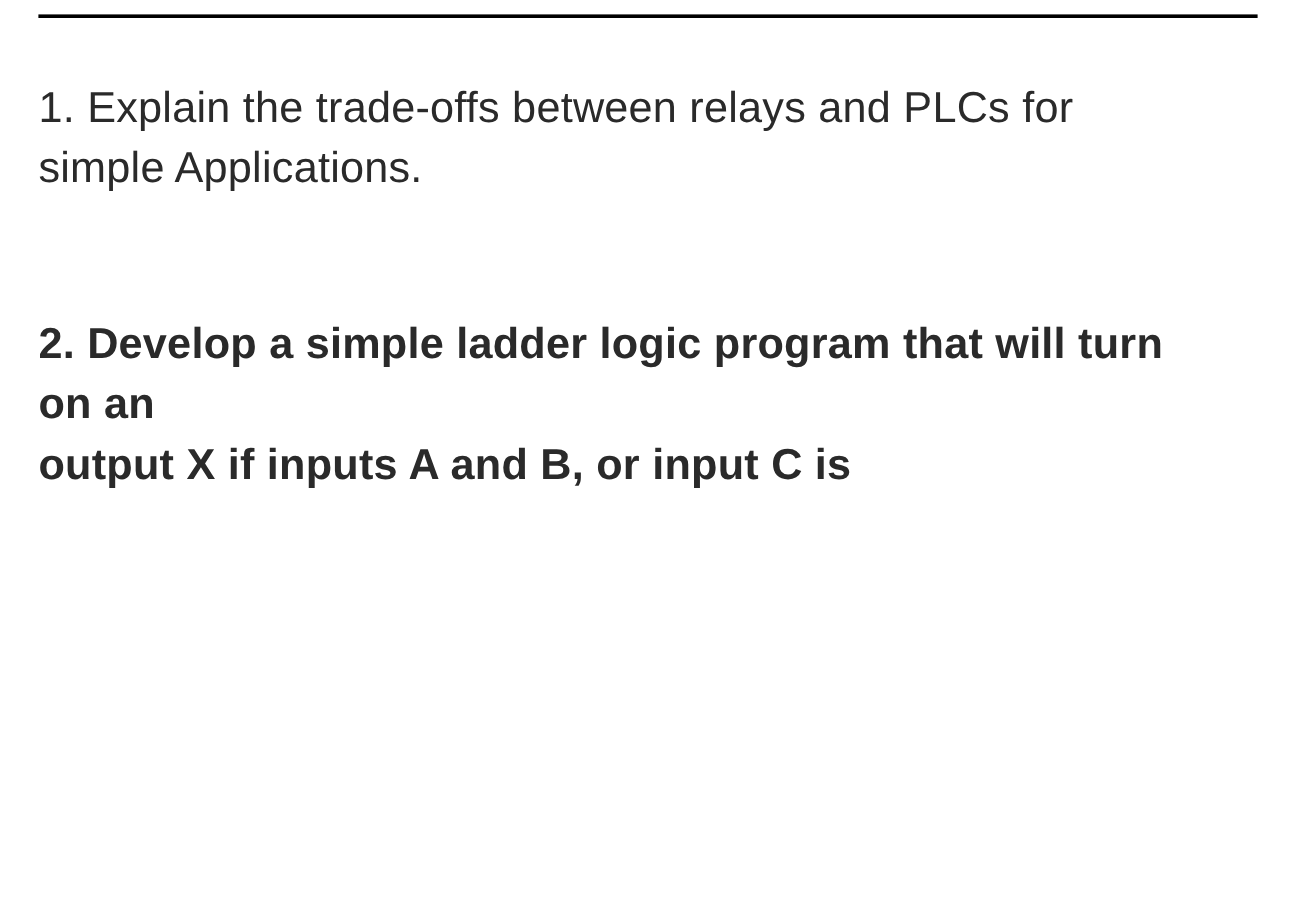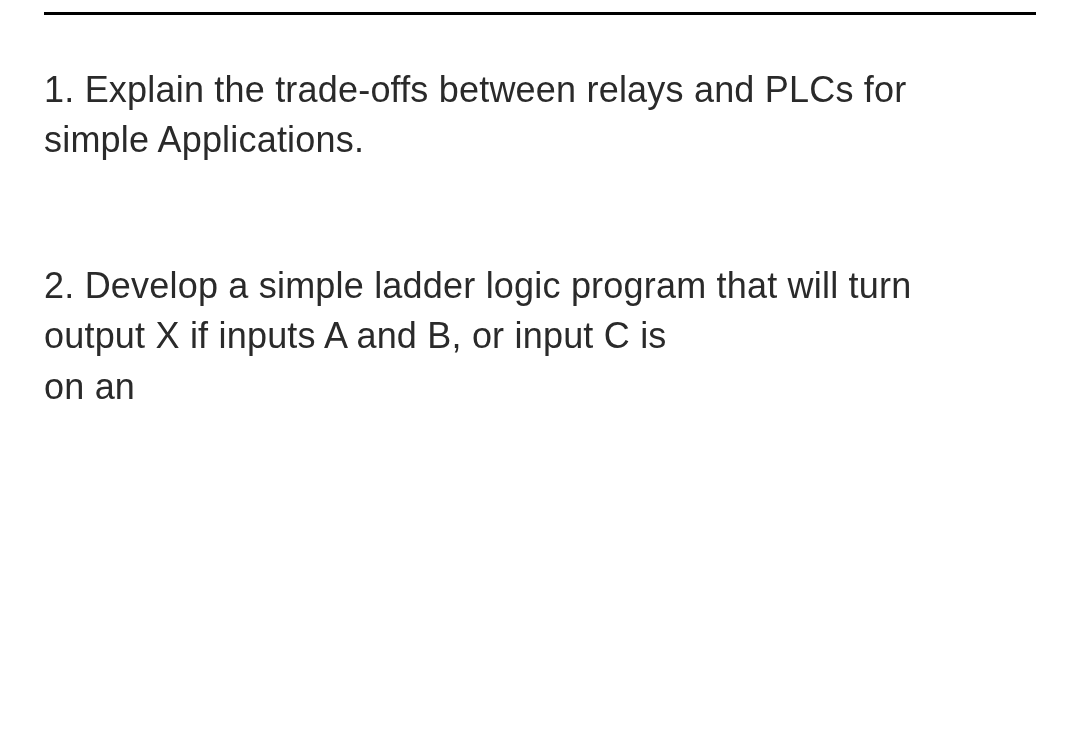--- a/index.html
+++ b/index.html
@@ -9,50 +9,51 @@
     }
     body {
       width: 1080px;
       height: 754px;
       background: #ffffff;
       font-family: Arial, Helvetica, sans-serif;
       padding: 0;
     }
     .container {
       width: 100%;
-      padding: 0 44px;
+      padding: 0 32px;
     }
     .divider {
       border-top: 3px solid #000000;
       margin-top: 12px;
       margin-bottom: 50px;
     }
     .question {
       font-size: 36px;
       color: #2a2a2a;
       line-height: 1.4;
       letter-spacing: 0.2px;
       margin-bottom: 95px;
     }
     .question-2 {
       margin-bottom: 0;
+      font-weight: bold;
     }
     .line {
       display: block;
     }
   </style>
 </head>
 <body>
 
 <div class="container">
   <div class="divider"></div>
 
   <div class="question">
     <span class="line">1. Explain the trade-offs between relays and PLCs for</span>
     <span class="line">simple Applications.</span>
   </div>
 
   <div class="question question-2">
     <span class="line">2. Develop a simple ladder logic program that will turn</span>
+    <span class="line">on an</span>
     <span class="line">output X if inputs A and B, or input  C is</span>
-    <span class="line">on an</span>
   </div>
 </div>
 
 </body></html>

